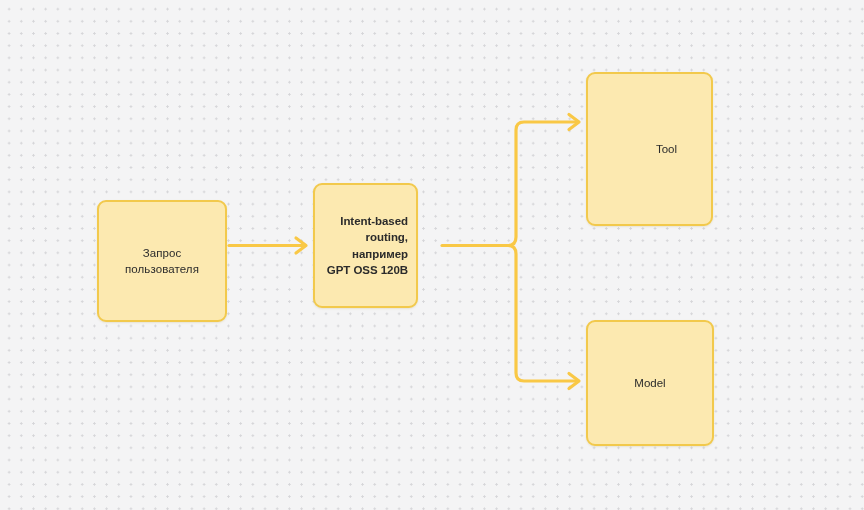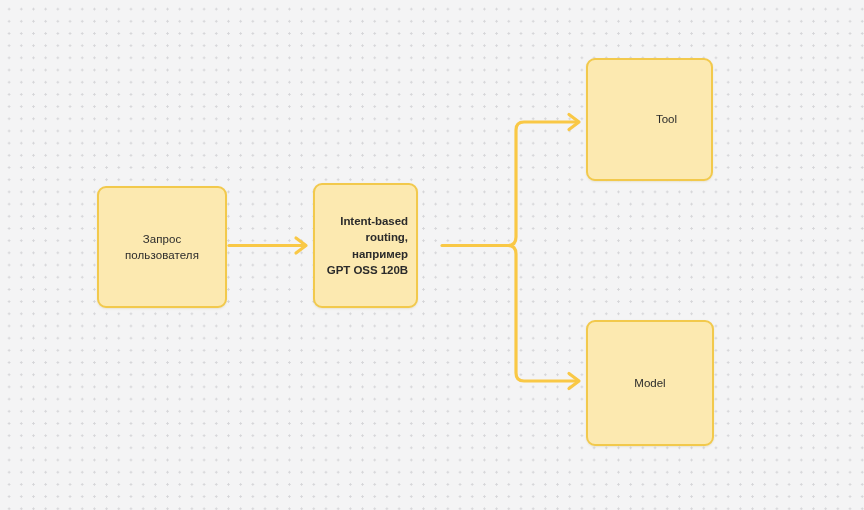--- a/index.html
+++ b/index.html
@@ -50,21 +50,21 @@
 
   .node-label {
     display: block;
     line-height: 1.42;
     padding: 0 8px;
     white-space: pre-line;
   }
 
   .node-request {
     left: 97px;
-    top: 186px;
+    top: 200px;
     width: 130px;
     height: 122px;
   }
   .node-request .node-label {
     font-size: 11.5px;
     font-weight: 400;
     letter-spacing: 0.1px;
   }
 
   .node-router {
@@ -75,23 +75,23 @@
     text-align: right;
   }
   .node-router .node-label {
     font-size: 11.5px;
     font-weight: 700;
     letter-spacing: -0.05px;
   }
 
   .node-tool {
     left: 586px;
-    top: 58px;
+    top: 72px;
     width: 127px;
-    height: 123px;
+    height: 154px;
     padding-left: 34px;
   }
   .node-tool .node-label {
     font-size: 11.5px;
     font-weight: 400;
   }
 
   .node-model {
     left: 586px;
     top: 320px;

